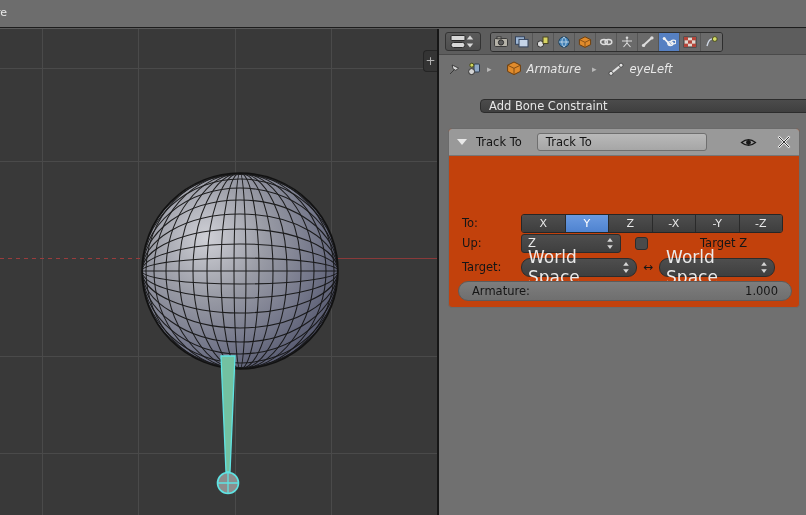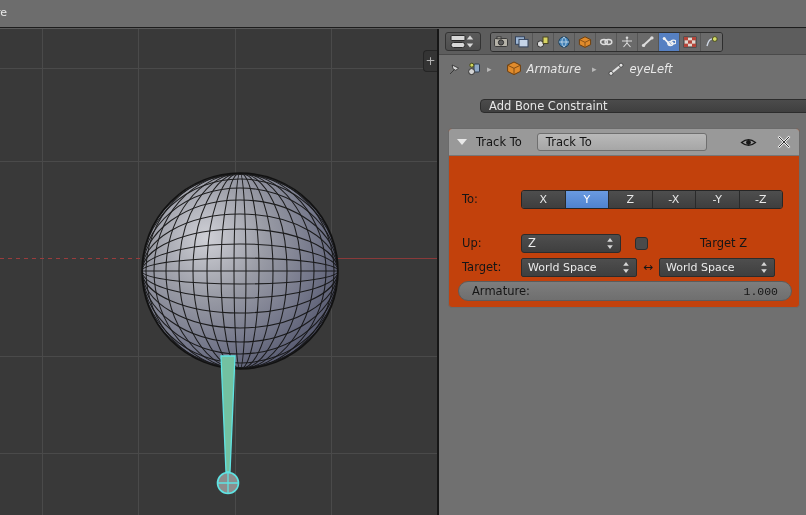--- a/index.html
+++ b/index.html
@@ -163,36 +163,36 @@
     display: flex; align-items: center; padding: 0 6px;
     color: #eaeaea; font-size: 11.5px;
   }
   .checkbox {
     width: 13px; height: 13px; border-radius: 3px;
     background: #4a4a4a; border: 1px solid #2d2d2d;
     margin: 0 7px 0 14px;
   }
   .chk-label { font-size: 11.5px; color: #161616; margin-left: 45px; }
   .enum-space {
-    width: 116px; height: 19px; border-radius: 2px;
+    width: 116px; height: 19px; border-radius: 9px;
     background: linear-gradient(#4e4e4e,#3f3f3f);
     border: 1px solid #2c2c2c;
     display: flex; align-items: center; padding: 5px 6px;
-    color: #eaeaea; font-size: 11px;
+    color: #eaeaea; font-size: 17px;
   }
   .swap-icon { margin: 0 6px; color: #161616; font-size: 12px; }
   .influence {
     position: absolute; left: 9px; top: 152px;
     width: 334px; height: 20px; border-radius: 10px;
     background: linear-gradient(#7d7d7d,#6f6f6f);
     border: 1px solid #5c5c5c;
     display: flex; align-items: center; padding: 0 13px;
     font-size: 11.5px; color: #161616;
   }
-  .influence .val { margin-left: auto; font-family: Liberation Mono, monospace; }
+  .influence .val { margin-left: auto; }
   .ic { display: inline-flex; align-items: center; justify-content: center; }
 </style>
 </head>
 <body>
 
 <div id="app">
 
   <div class="topbar">
     <div class="topbar-text">re</div>
   </div>
@@ -404,21 +404,21 @@
         </span>
         <span class="ic" style="margin-left:11px">
           <svg width="14" height="14" viewBox="0 0 14 14">
             <path d="M2 2 L12 12 M12 2 L2 12" stroke="#f0f0f0" stroke-width="2.4" stroke-linecap="round"></path>
             <path d="M2 2 L12 12 M12 2 L2 12" stroke="#1e1e1e" stroke-width="0.9" stroke-linecap="round"></path>
           </svg>
         </span>
       </div>
 
 
-      <div class="row" style="top:56px">
+      <div class="row" style="top:80px">
         <span class="row-label">To:</span>
         <span class="toggle-row">
           <span class="tg">X</span>
           <span class="tg on">Y</span>
           <span class="tg">Z</span>
           <span class="tg">-X</span>
           <span class="tg">-Y</span>
           <span class="tg">-Z</span>
         </span>
       </div>

